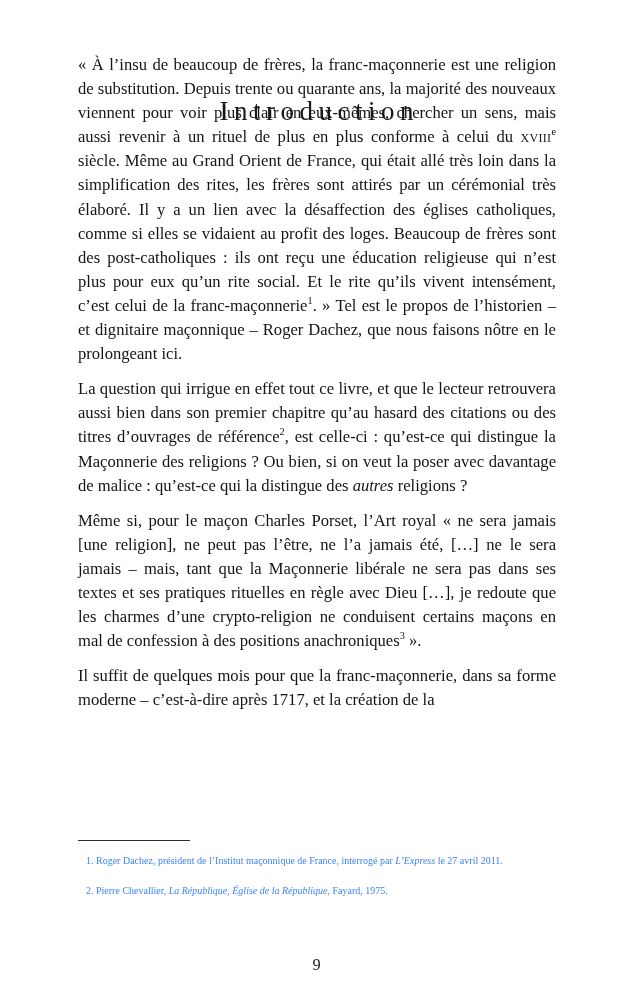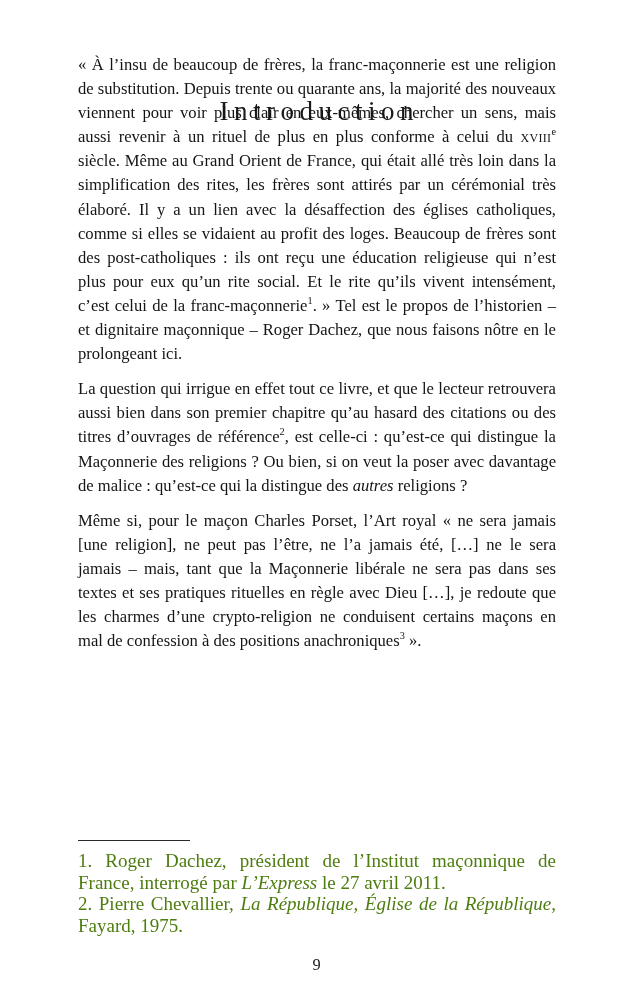--- a/index.html
+++ b/index.html
@@ -68,25 +68,25 @@
     width: 478px;
   }
   .fn-rule {
     width: 112px;
     height: 0;
     border: 0;
     border-top: 1px solid #2a2a2a;
     margin: 0 0 9px 0;
   }
   p.footnote {
-    margin: 0;
-    font-size: 19px;
+    margin: 8px;
+    font-size: 10px;
     line-height: 21.6px;
     text-align: justify;
-    color: #4d7c0f;
+    color: #3b82f6;
   }
   .page-number {
     position: absolute;
     left: 0;
     right: 0;
     top: 955px;
     text-align: center;
     font-size: 16.4px;
     color: #1a1a1a;
   }
@@ -95,20 +95,21 @@
 <body>
 
 <div class="page">
 
   <h1 class="chapter-title">Introduction</h1>
 
   <div class="content body-block">
     <p class="para">« À l’insu de beaucoup de frères, la franc-maçonnerie est une religion de substitution. Depuis trente ou quarante ans, la majorité des nouveaux viennent pour voir plus clair en eux-mêmes, chercher un sens, mais aussi revenir à un rituel de plus en plus conforme à celui du <span class="smallcaps">xviii</span><sup>e</sup> siècle. Même au Grand Orient de France, qui était allé très loin dans la simplification des rites, les frères sont attirés par un cérémonial très élaboré. Il y a un lien avec la désaffection des églises catholiques, comme si elles se vidaient au profit des loges. Beaucoup de frères sont des post-catholiques : ils ont reçu une éducation religieuse qui n’est plus pour eux qu’un rite social. Et le rite qu’ils vivent intensément, c’est celui de la franc-maçon­nerie<sup>1</sup>. » Tel est le propos de l’historien – et dignitaire maçonnique – Roger Dachez, que nous faisons nôtre en le prolongeant ici.</p>
     <p class="para">La question qui irrigue en effet tout ce livre, et que le lecteur retrouvera aussi bien dans son premier chapitre qu’au hasard des citations ou des titres d’ouvrages de référence<sup>2</sup>, est celle-ci : qu’est-ce qui distingue la Maçonnerie des religions ? Ou bien, si on veut la poser avec davantage de malice : qu’est-ce qui la distingue des <em class="ital">autres</em> religions ?</p>
     <p class="para">Même si, pour le maçon Charles Porset, l’Art royal « ne sera jamais [une religion], ne peut pas l’être, ne l’a jamais été, […] ne le sera jamais – mais, tant que la Maçonnerie libérale ne sera pas dans ses textes et ses pratiques rituelles en règle avec Dieu […], je redoute que les charmes d’une crypto-religion ne conduisent certains maçons en mal de confession à des positions anachroniques<sup>3</sup> ».</p>
+    <p class="para">Il suffit de quelques mois pour que la franc-maçonnerie, dans sa forme moderne – c’est-à-dire après 1717, et la création de la</p>
   </div>
 
   <div class="footnotes">
     <hr class="fn-rule">
     <p class="footnote">1. Roger Dachez, président de l’Institut maçonnique de France, interrogé par <em class="ital">L’Express</em> le 27 avril 2011.</p>
     <p class="footnote">2. Pierre Chevallier, <em class="ital">La République, Église de la République,</em> Fayard, 1975.</p>
   </div>
 
   <div class="page-number">9</div>
 

